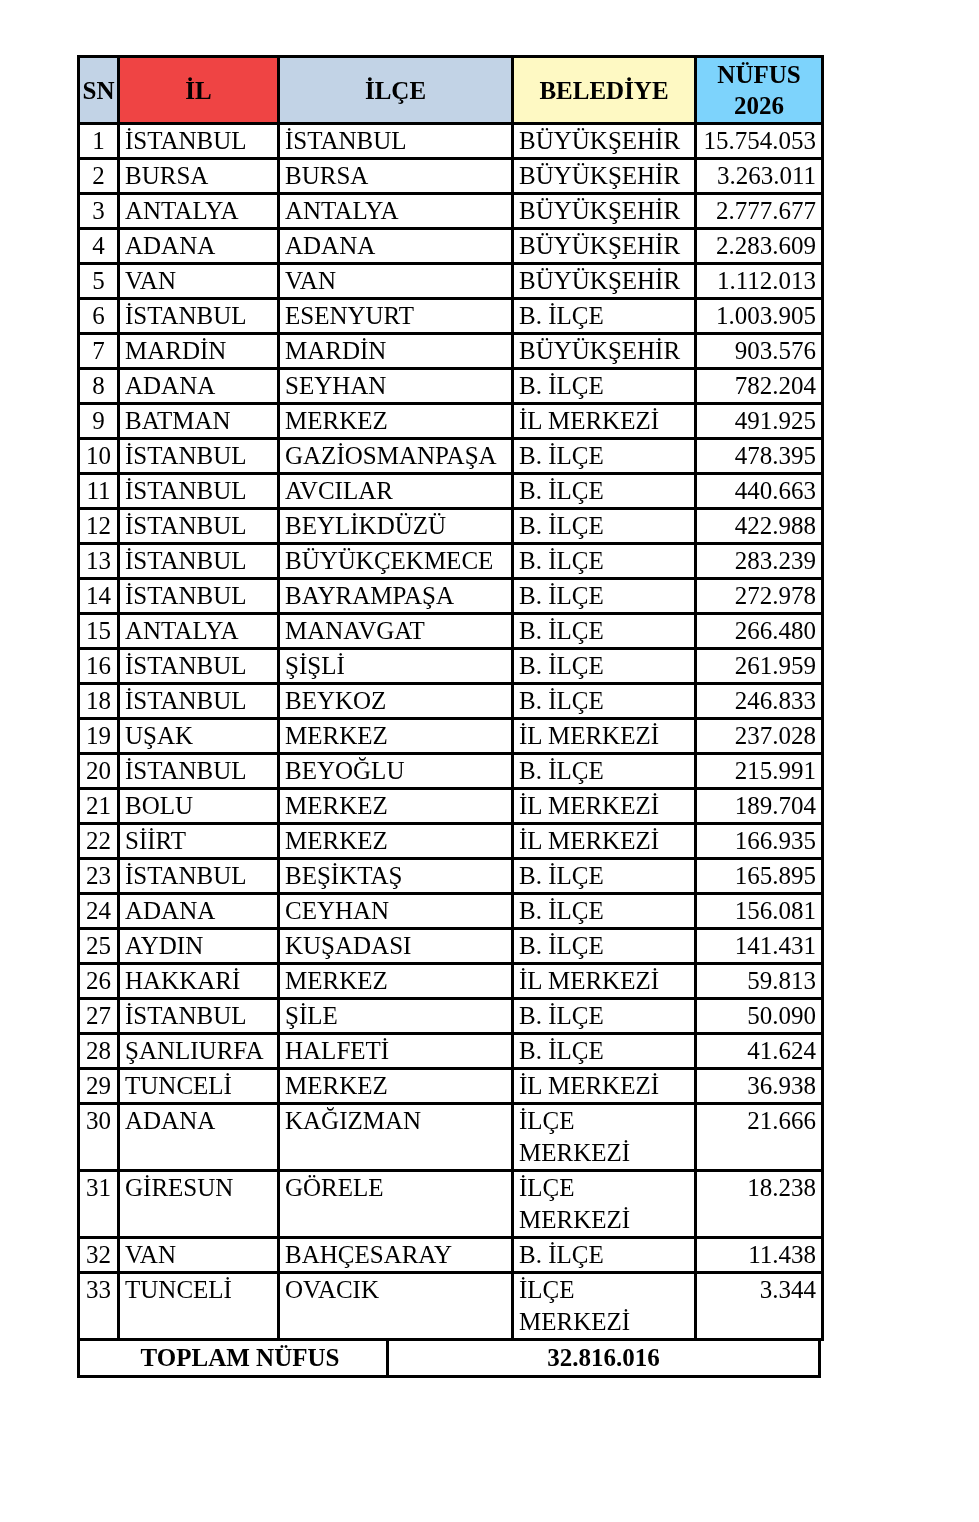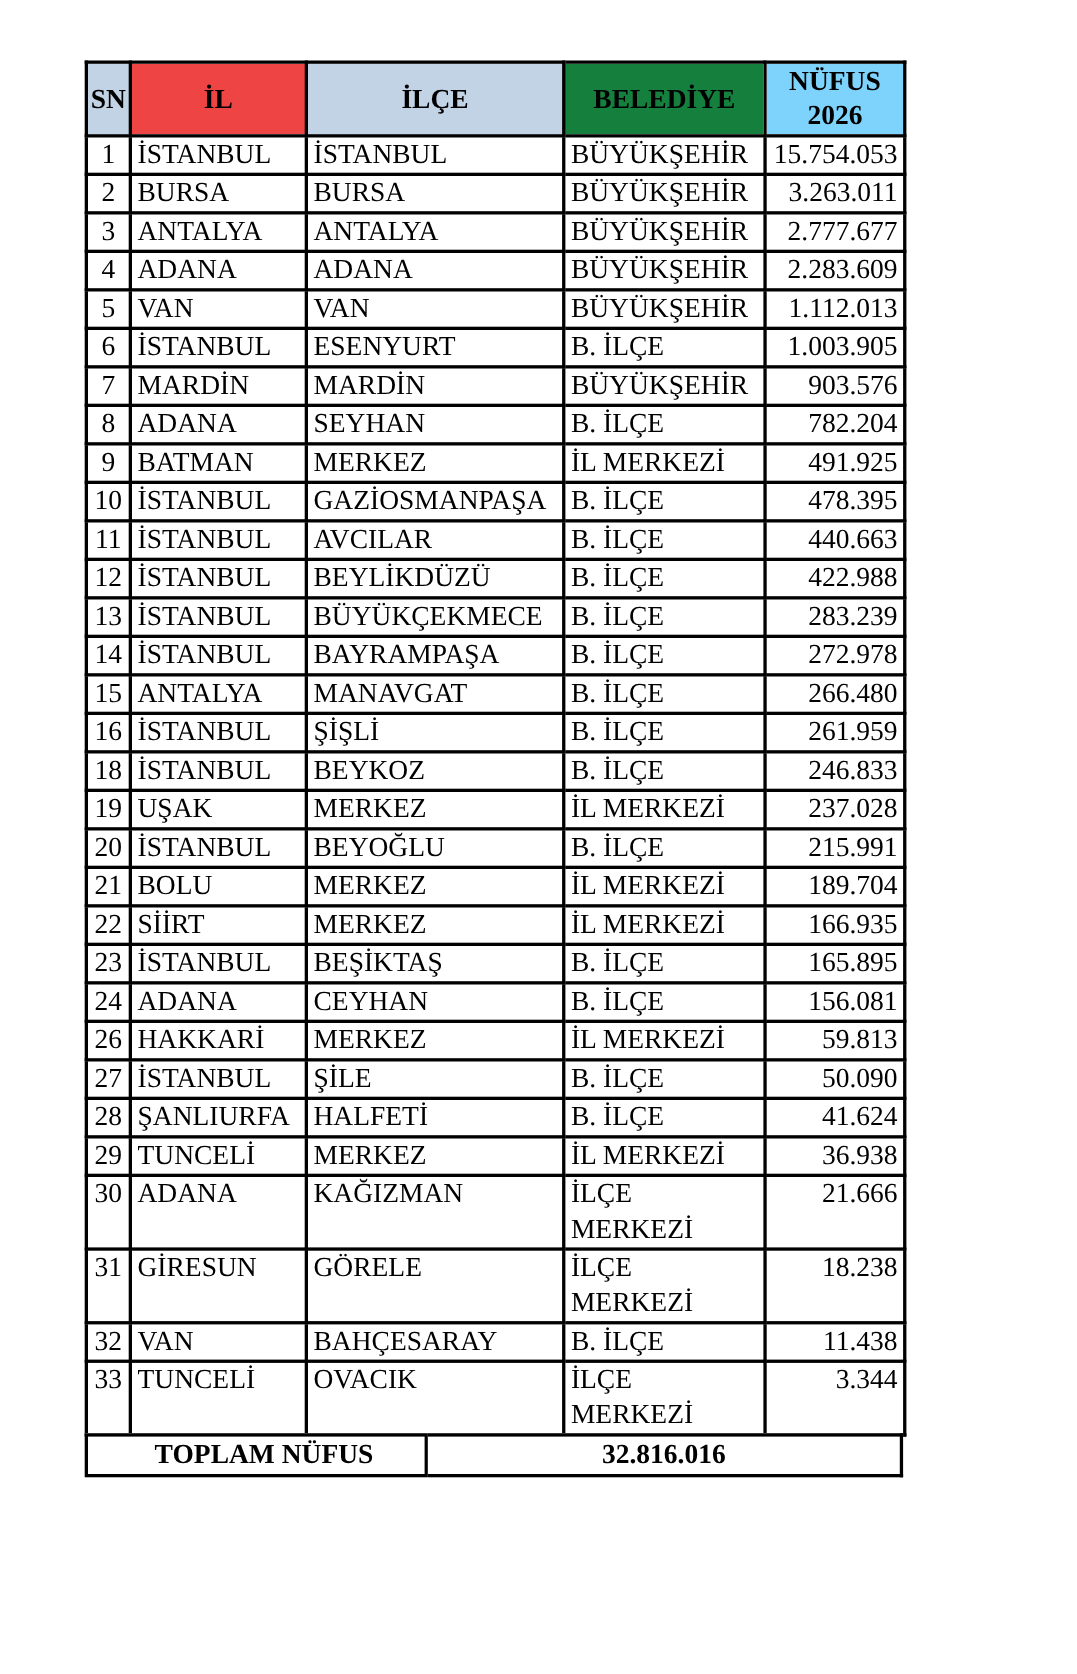--- a/index.html
+++ b/index.html
@@ -95,21 +95,21 @@
       <col style="width:160px">
       <col style="width:234px">
       <col style="width:183px">
       <col style="width:127px">
     </colgroup>
     <thead>
       <tr>
         <th style="background: rgb(194, 211, 230);">SN</th>
         <th style="background: #ef4444;">İL</th>
         <th style="background: rgb(194, 211, 230);">İLÇE</th>
-        <th style="background: #15803d;">BELEDİYE</th>
+        <th style="background: #fef9c3;">BELEDİYE</th>
         <th style="background: #7dd3fc;">NÜFUS
 2026</th>
       </tr>
     </thead>
     <tbody id="table-body">
     <tr>
       <td class="c-sn">1</td>
       <td class="c-il">İSTANBUL</td>
       <td class="c-ilce">İSTANBUL</td>
       <td class="c-belediye">BÜYÜKŞEHİR</td>
@@ -286,20 +286,27 @@
     </tr>
 
     <tr>
       <td class="c-sn">24</td>
       <td class="c-il">ADANA</td>
       <td class="c-ilce">CEYHAN</td>
       <td class="c-belediye">B. İLÇE</td>
       <td class="c-nufus">156.081</td>
     </tr>
 
+    <tr>
+      <td class="c-sn">25</td>
+      <td class="c-il">AYDIN</td>
+      <td class="c-ilce">KUŞADASI</td>
+      <td class="c-belediye">B. İLÇE</td>
+      <td class="c-nufus">141.431</td>
+    </tr>
 
     <tr>
       <td class="c-sn">26</td>
       <td class="c-il">HAKKARİ</td>
       <td class="c-ilce">MERKEZ</td>
       <td class="c-belediye">İL MERKEZİ</td>
       <td class="c-nufus">59.813</td>
     </tr>
 
     <tr>

